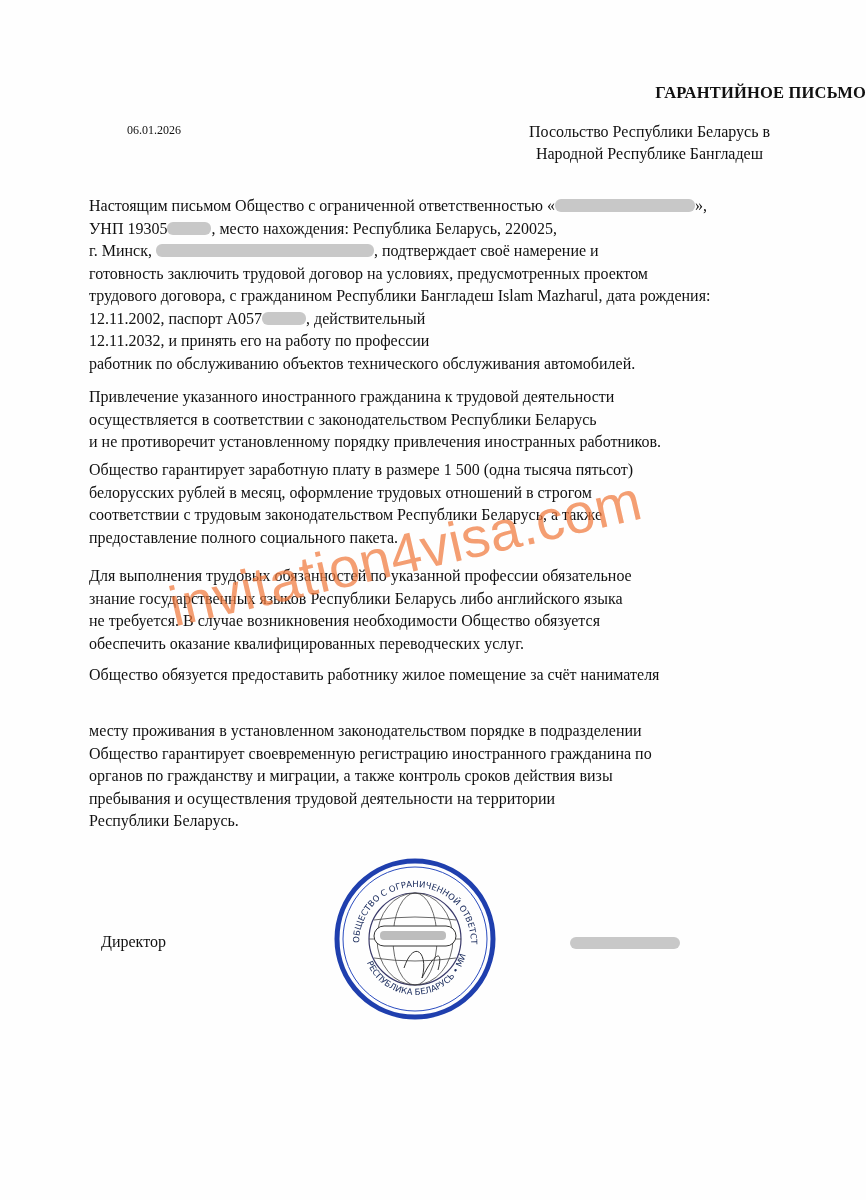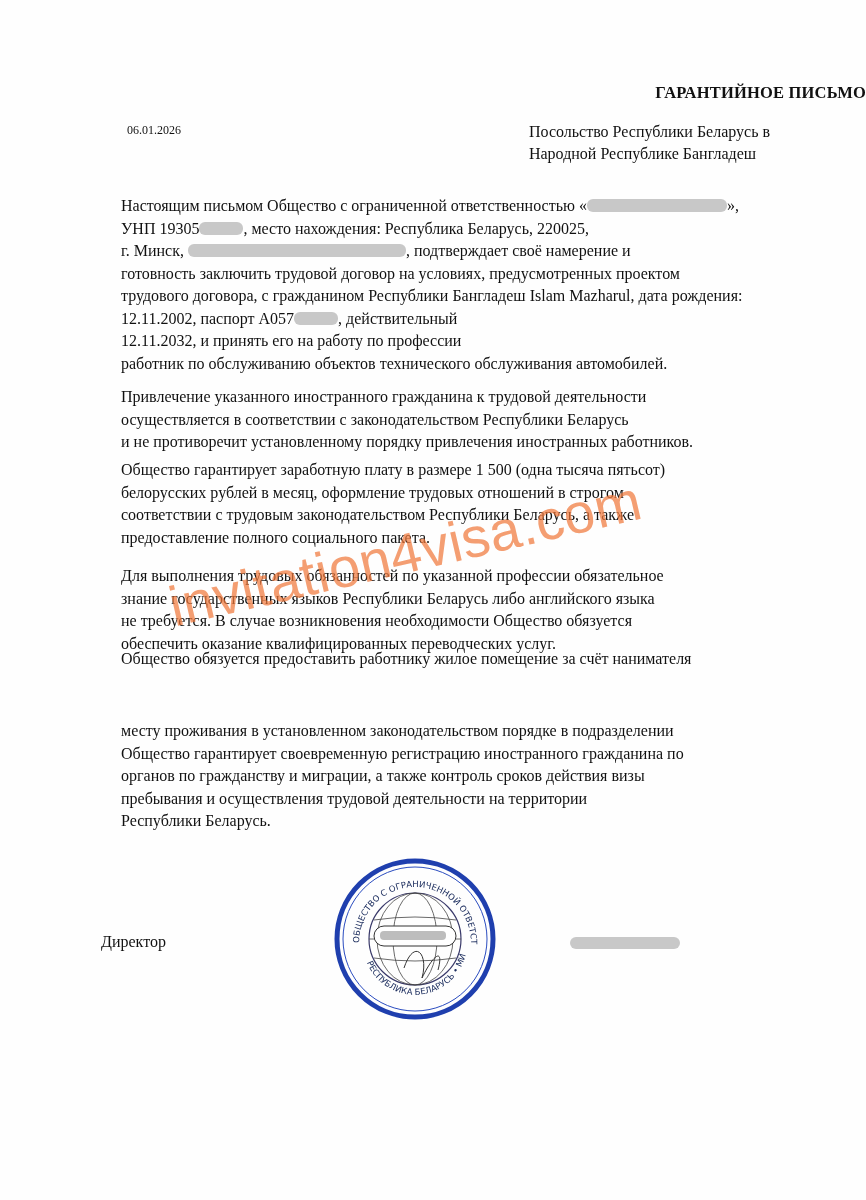--- a/index.html
+++ b/index.html
@@ -2,22 +2,22 @@
 <html><head>
   <meta charset="utf-8">
   <style>
     html, body { margin:0; padding:0; background:#ffffff; }
     body { width:866px; height:1200px; position:relative; overflow:hidden;
            font-family:"Liberation Serif","DejaVu Serif",serif; color:#111; }
     .page { position:absolute; left:0; top:0; width:866px; height:1200px; background:#fefefe; }
     .title { position:absolute; left:0; width:866px; top:83px; text-align:right;
              font-weight:bold; font-size:16.5px; letter-spacing:0.2px; }
     .date { position:absolute; left:127px; top:123px; font-size:12px; }
-    .addressee { position:absolute; right:96px; top:121px; text-align:left; font-size:16px; line-height:22px; }
-    .para { position:absolute; left:89px; width:700px; font-size:16px; line-height:22.5px;margin-left:32px; }
+    .addressee { position:absolute; right:96px; top:121px; text-align:center; font-size:16px; line-height:22px; }
+    .para { position:absolute; left:89px; width:700px; font-size:16px; line-height:22.5px; }
     .line { display:block; white-space:nowrap; }
     .redact { display:inline-block; background:#c8c8c8; border-radius:6px; height:13px;
               vertical-align:-1px; filter:blur(0.6px); }
     .sig-label { position:absolute; left:101px; top:933px; font-size:16px;text-align:center; }
     .sig-name { position:absolute; left:570px; top:934px; }
     .stamp { position:absolute; left:334px; top:858px; width:162px; height:162px; }
     .watermark { position:absolute; left:170px; top:575px; font-family:"Liberation Sans","DejaVu Sans",sans-serif;
                  font-size:56px; color:rgba(240,120,60,0.72); transform:rotate(-13deg);
                  transform-origin:left center; white-space:nowrap; letter-spacing:0.5px; pointer-events:none; }
   </style>
@@ -59,21 +59,21 @@
     <span class="line">предоставление полного социального пакета.</span>
   </div>
 
   <div class="para" style="top:565px">
     <span class="line">Для выполнения трудовых обязанностей по указанной профессии обязательное</span>
     <span class="line">знание государственных языков Республики Беларусь либо английского языка</span>
     <span class="line">не требуется. В случае возникновения необходимости Общество обязуется</span>
     <span class="line">обеспечить оказание квалифицированных переводческих услуг.</span>
   </div>
 
-  <div class="para" style="top:648px">
+  <div class="para" style="top:664px">
     <span class="line">Общество обязуется предоставить работнику жилое помещение за счёт нанимателя</span>
   </div>
 
   <div class="para" style="top:720px">
     <span class="line">месту проживания в установленном законодательством порядке в подразделении</span>
     <span class="line">Общество гарантирует своевременную регистрацию иностранного гражданина по</span>
     <span class="line">органов по гражданству и миграции, а также контроль сроков действия визы</span>
     <span class="line">пребывания и осуществления трудовой деятельности на территории</span>
     <span class="line">Республики Беларусь.</span>
   </div>

